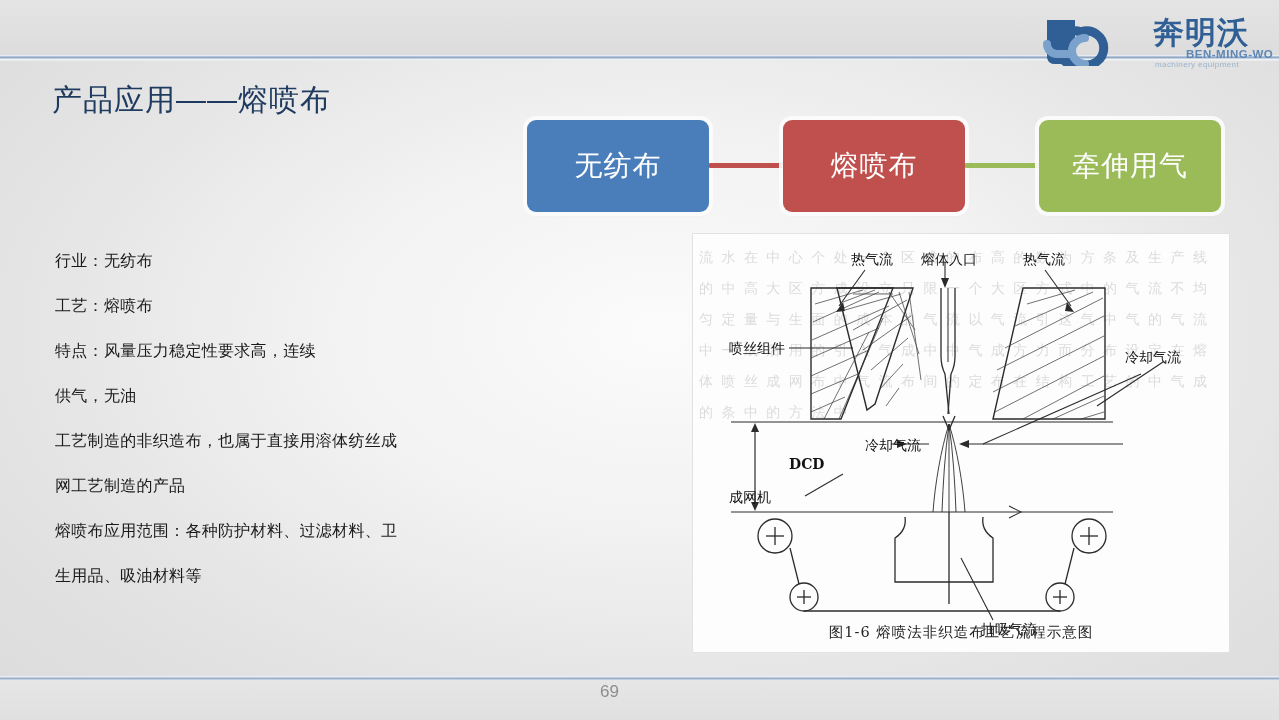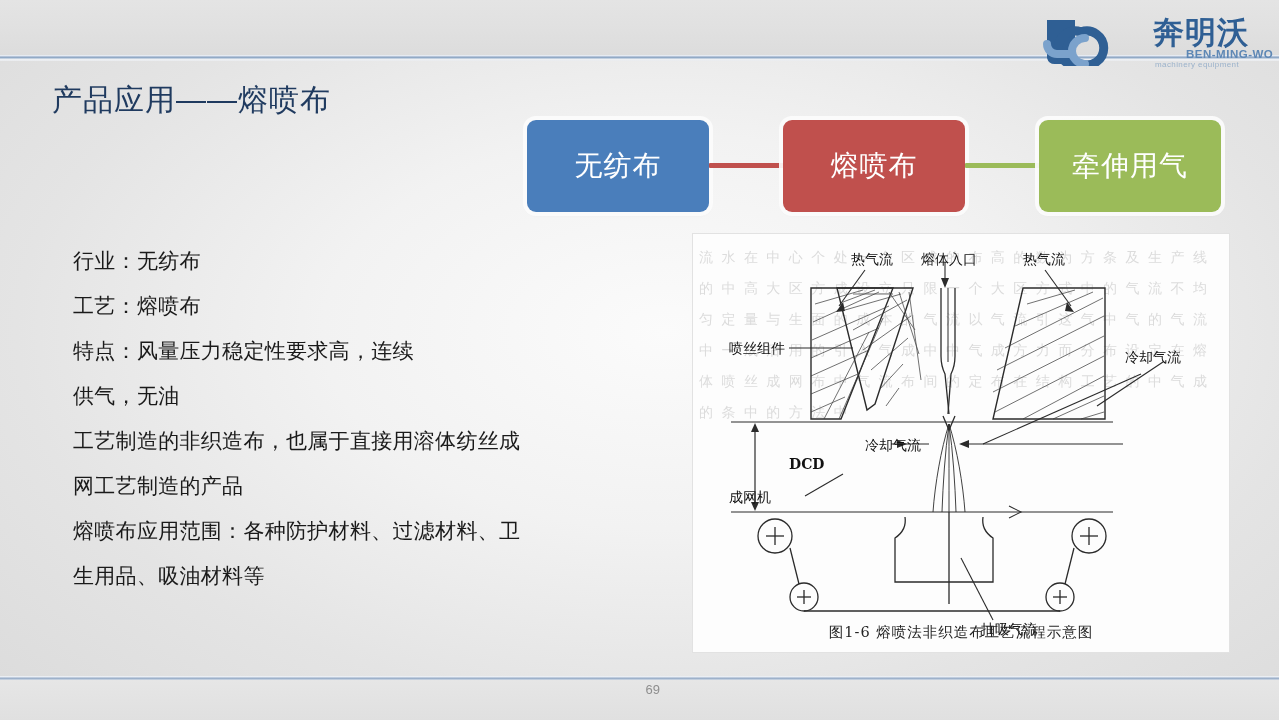--- a/index.html
+++ b/index.html
@@ -118,24 +118,24 @@
     top: 163px;
     height: 5px;
     border-radius: 1px;
   }
   .fl-1 { left: 709px; width: 76px; background: #c0504d; }
   .fl-2 { left: 965px; width: 76px; background: #9bbb59; }
 
   
   .body-text {
     position: absolute;
-    left: 73px; top: 238px;
+    left: 55px; top: 238px;
     width: 600px;
     color: #1a1a1a;
-    font-size: 21px;
+    font-size: 16px;
     line-height: 45px;
     letter-spacing: 0.3px;
   }
   .body-text p { margin: 0; white-space: nowrap; }
 
   
   .figure {
     position: absolute;
     left: 692px; top: 233px;
     width: 536px; height: 418px;
@@ -178,22 +178,22 @@
   .footer-band {
     position: absolute;
     left: 0; top: 680px;
     width: 1279px; height: 40px;
     background: linear-gradient(180deg, #e6e6e6 0%, #e0e0e0 100%);
   }
   .page-number {
     position: absolute;
     left: 600px; top: 682px;
     width: 60px;
-    text-align: right;
-    font-size: 13px;
+    text-align: left;
+    font-size: 17px;
     color: #8e8e8e;
   }
   .company {
     position: absolute;
     right: 18px; top: 683px;
     font-size: 12.5px;
     font-weight: bold;
     color: #1a1a1a;
     white-space: nowrap;
   }

